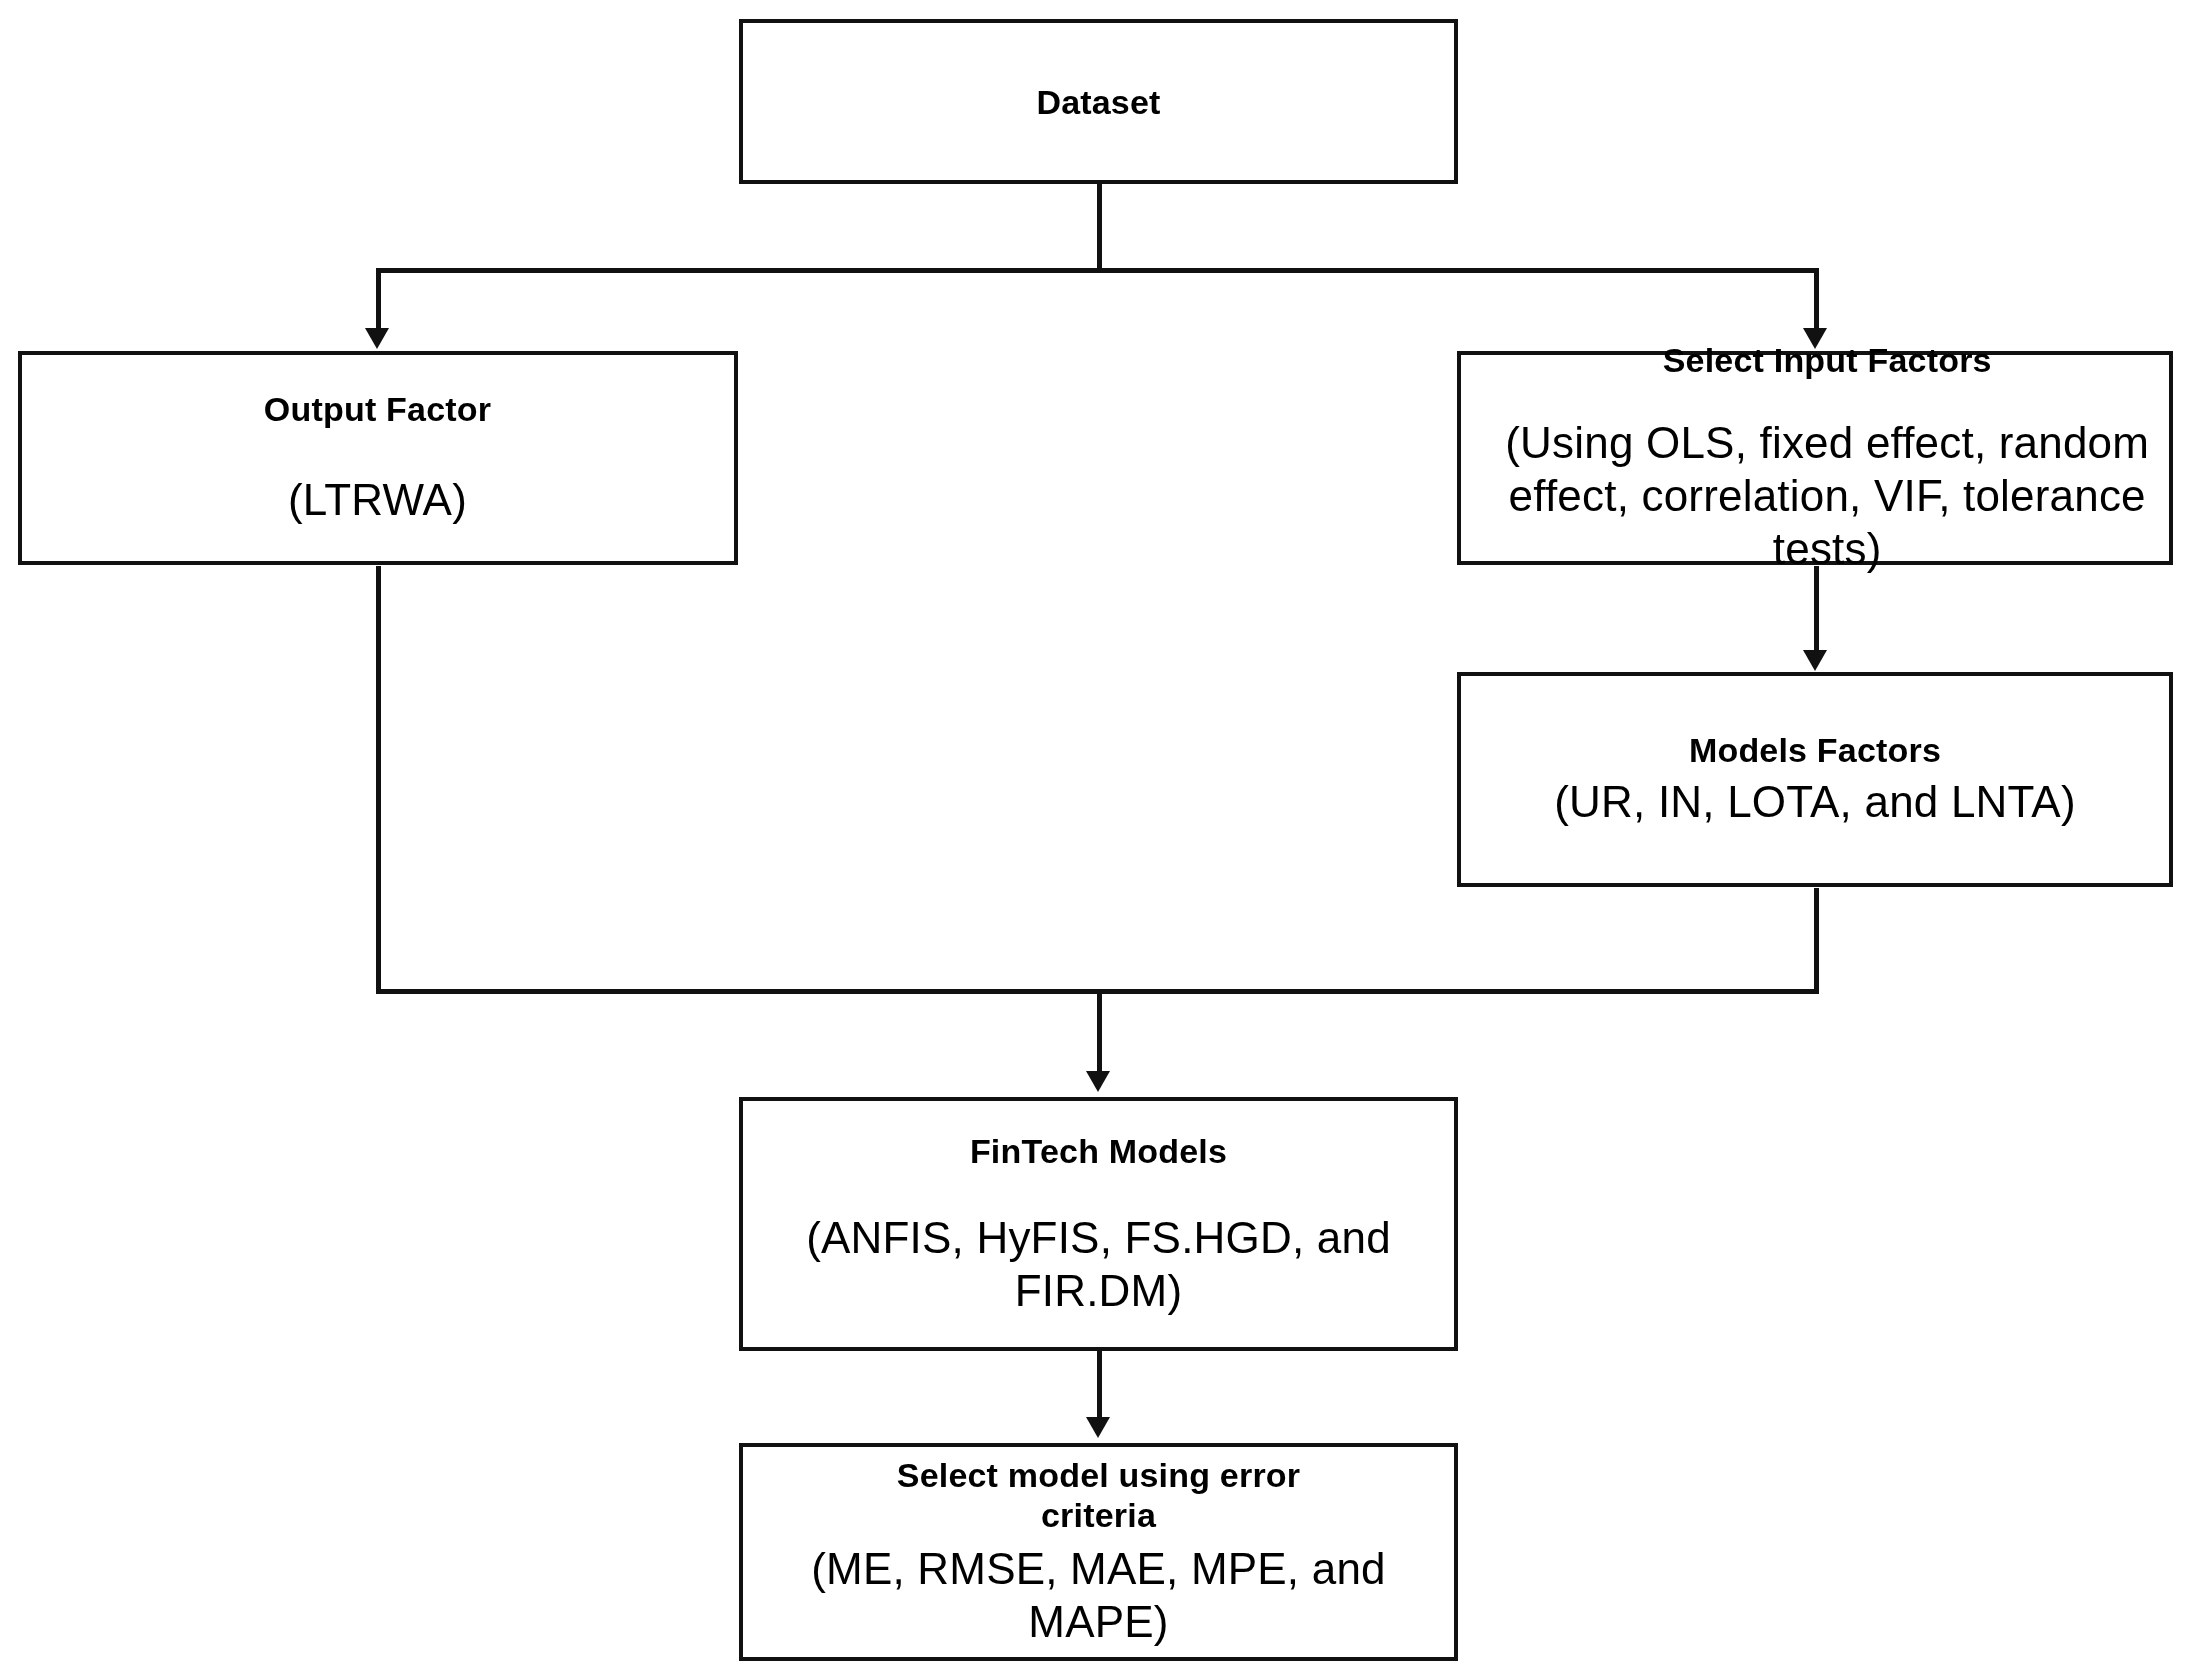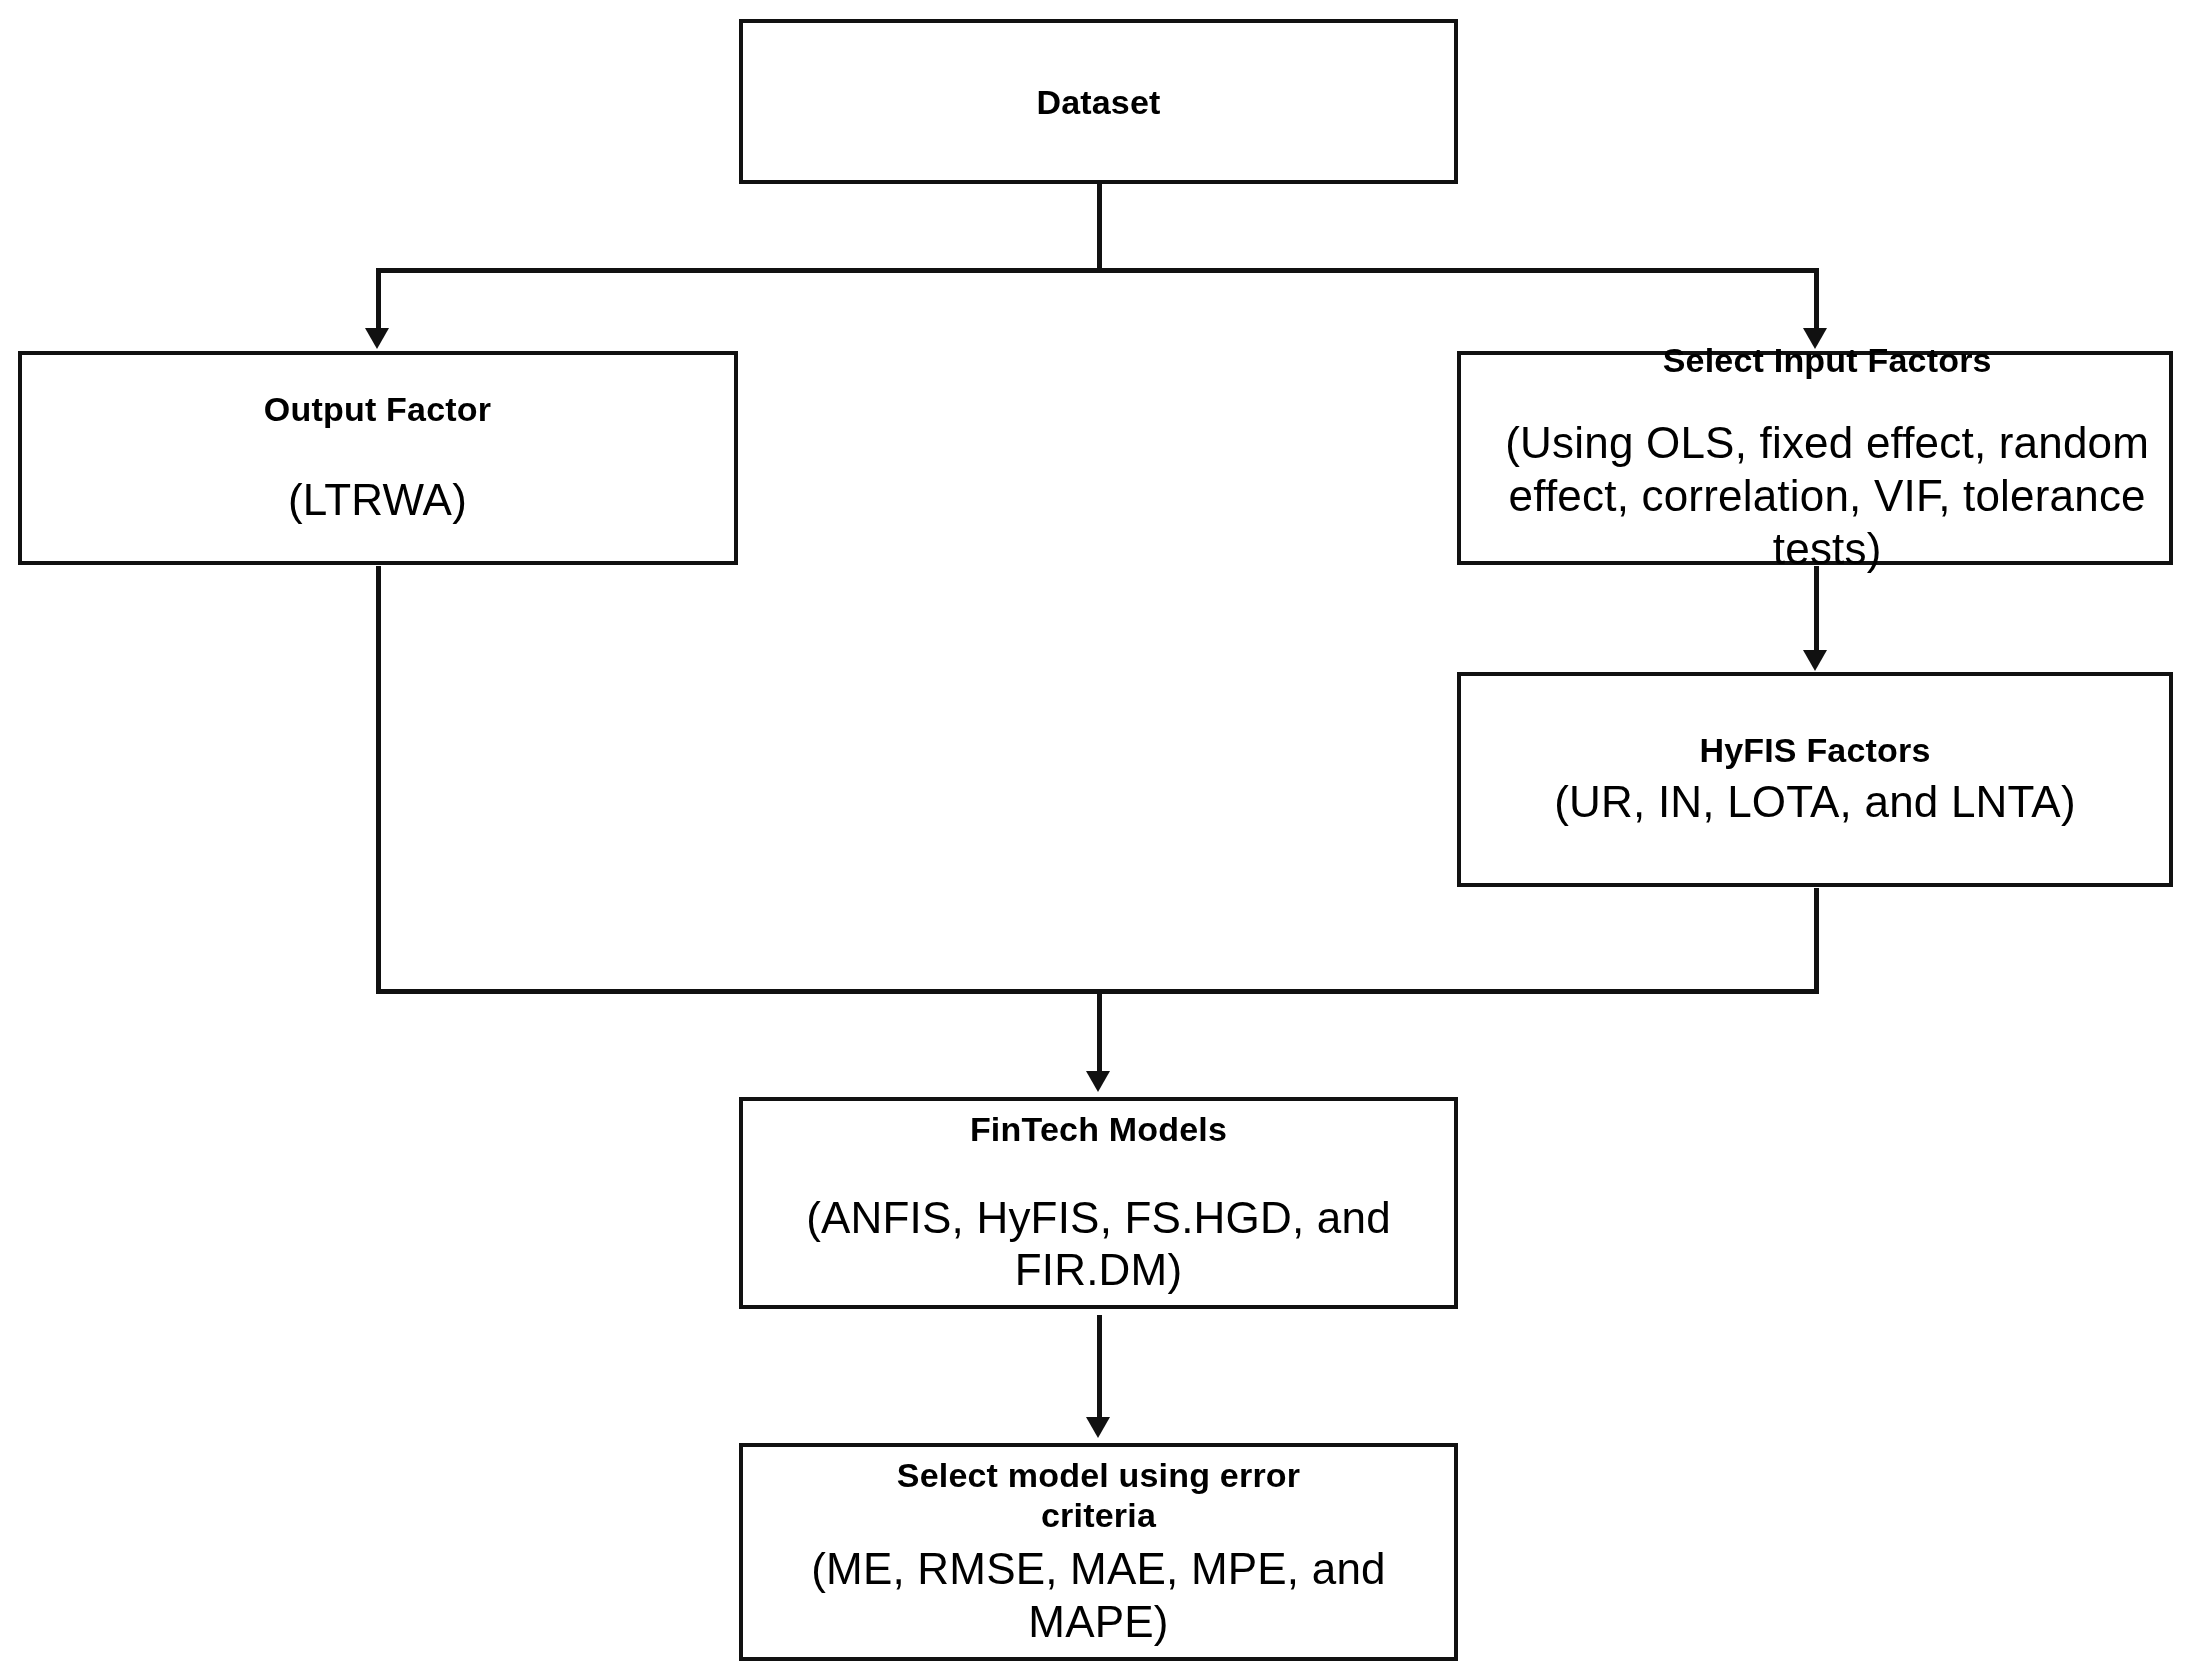--- a/index.html
+++ b/index.html
@@ -102,25 +102,25 @@
     <div class="sub">(LTRWA)</div>
   </div>
 
   <div class="node n-select-input" style="left:1457px; top:351px; width:716px; height:214px;padding-left:38px;">
     <div class="title">Select Input Factors</div>
     <div class="sub">(Using OLS, fixed effect, random
 effect, correlation, VIF, tolerance tests)</div>
   </div>
 
   <div class="node n-input-factors" style="left:1457px; top:672px; width:716px; height:215px;">
-    <div class="title">HyFIS Factors</div>
+    <div class="title">Models Factors</div>
     <div class="sub">(UR, IN, LOTA, and LNTA)</div>
   </div>
 
-  <div class="node n-fintech" style="left:739px; top:1097px; width:719px; height:212px;justify-content:space-between;">
+  <div class="node n-fintech" style="left:739px; top:1097px; width:719px; height:254px;">
     <div class="title">FinTech Models</div>
     <div class="sub">(ANFIS, HyFIS, FS.HGD, and FIR.DM)</div>
   </div>
 
   <div class="node n-select-model" style="left:739px; top:1443px; width:719px; height:218px;justify-content:center;">
     <div class="title">Select model using error
 criteria</div>
     <div class="sub">(ME, RMSE, MAE, MPE, and MAPE)</div>
   </div>
 

